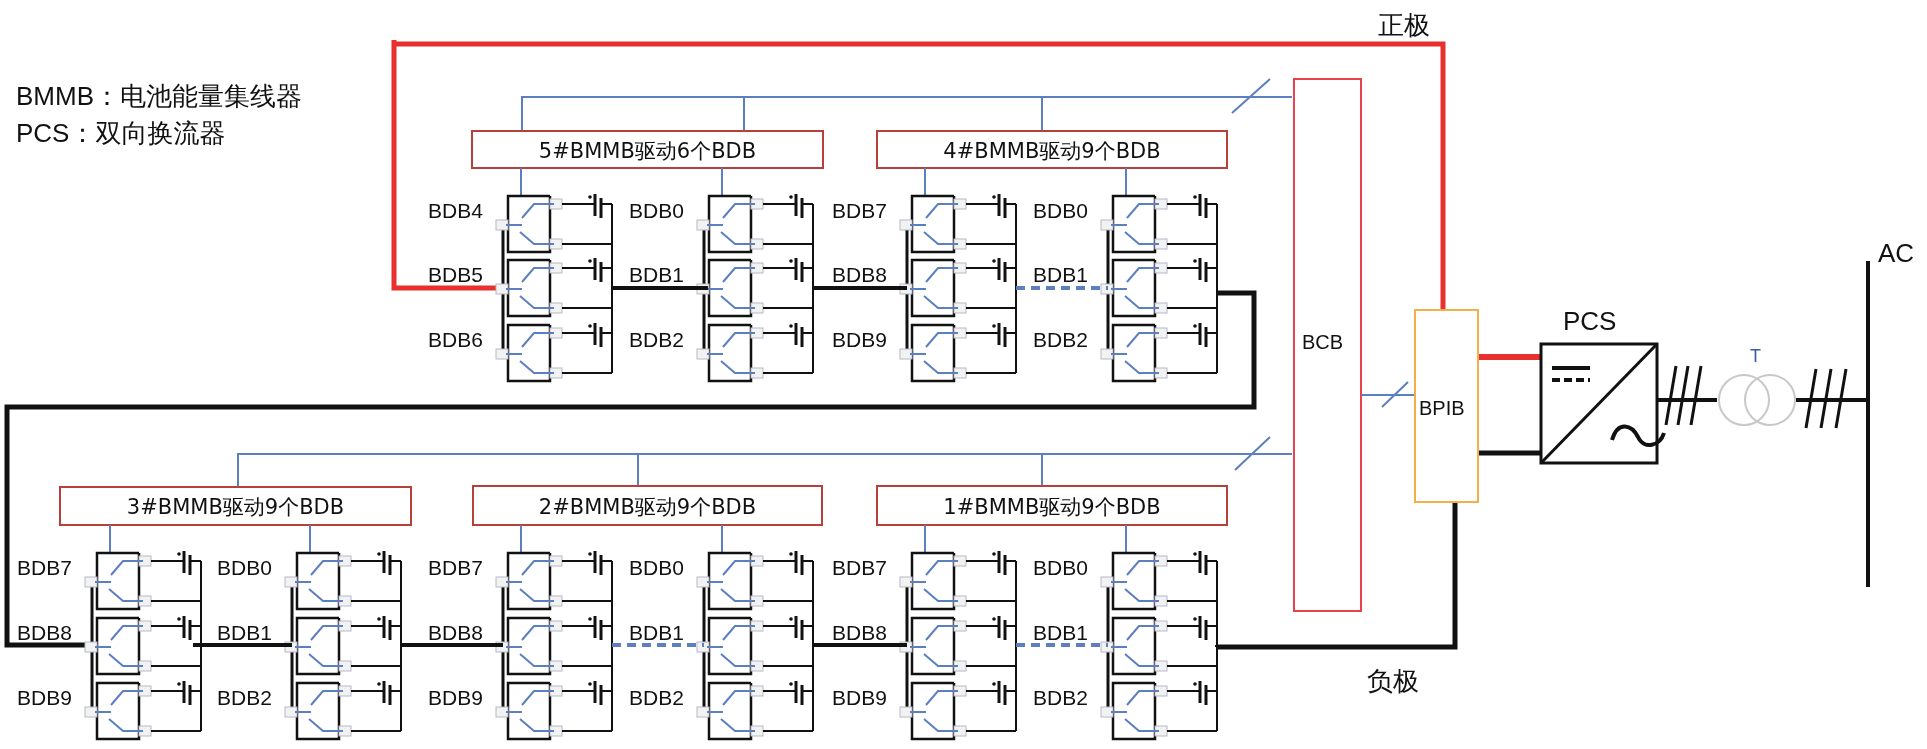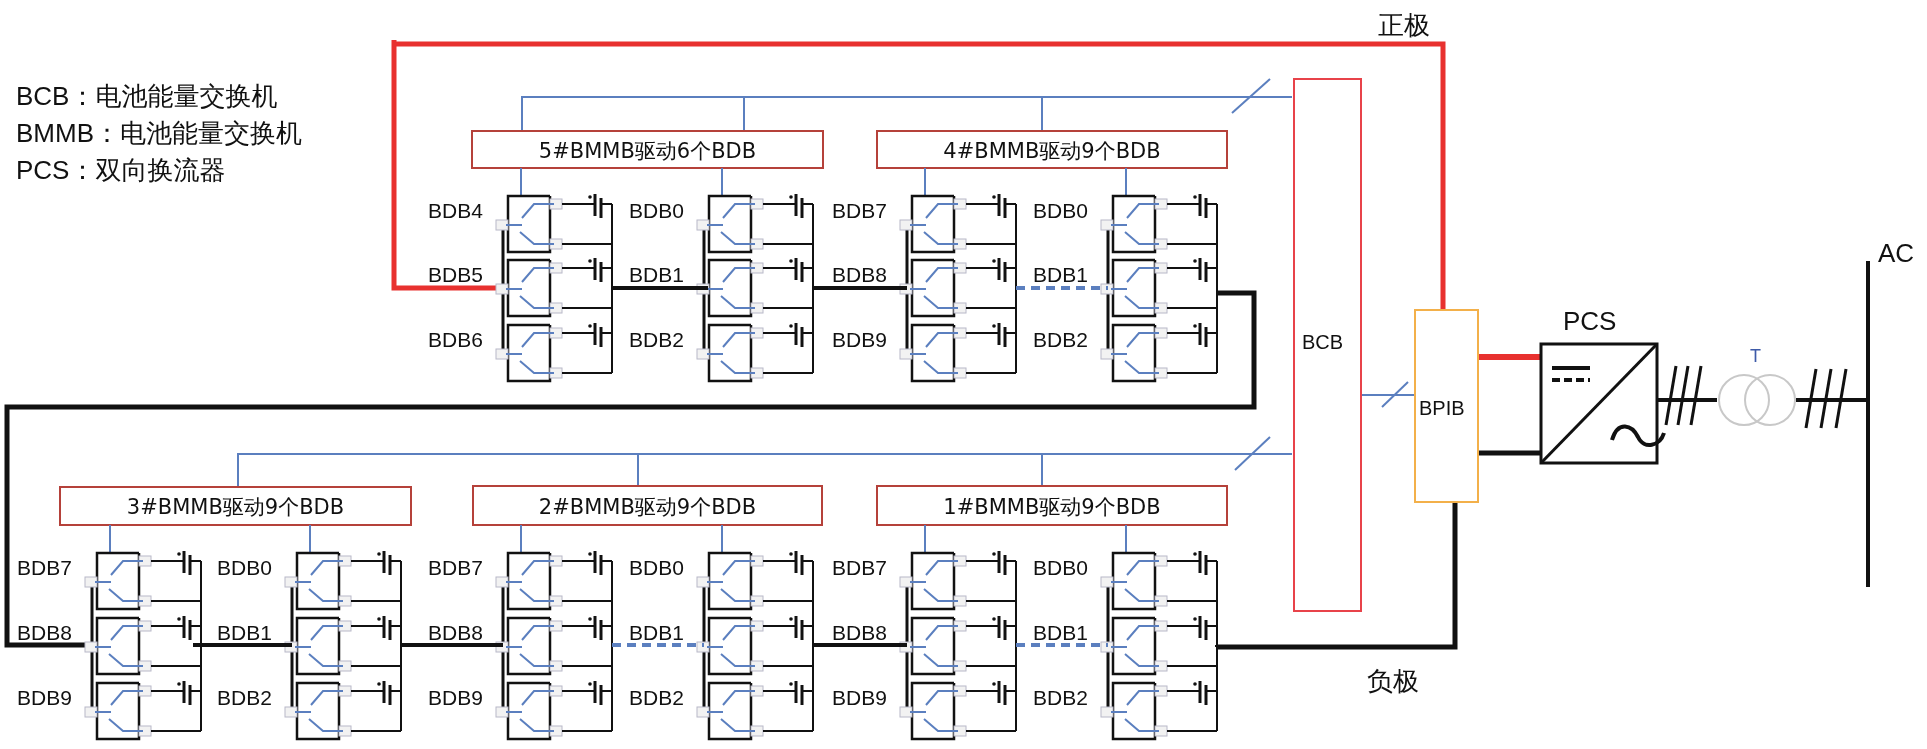--- a/index.html
+++ b/index.html
@@ -8,22 +8,21 @@
   #diagram { position: absolute; left: 0; top: 0; }
   .legend { position: absolute; left: 16px; top: 78px; font-size: 26px; line-height: 37px; color: #111; }
   .legend div { white-space: nowrap; }
   .txt { font-family: "Liberation Sans", "DejaVu Sans", sans-serif; fill: #111; }
   .cjk { font-family: "DejaVu Sans", sans-serif; }
 </style>
 </head>
 <body>
 
 <div class="legend">
-  <div><span>BCB：</span><span class="cjk">电池能量交换机</span></div>
-  <div><span>BMMB：</span><span class="cjk">电池能量交换机</span></div>
+  <div><span>BMMB：</span><span class="cjk">电池能量集线器</span></div>
   <div><span>PCS：</span><span class="cjk">双向换流器</span></div>
 </div>
 
 <svg id="diagram" width="1927" height="749" viewBox="0 0 1927 749" xmlns="http://www.w3.org/2000/svg">
 
   <polyline points="498,288 394,288 394,40 394,44 1443,44 1443,310" fill="none" stroke="#e8312f" stroke-width="5"></polyline>
   <text class="txt cjk" x="1378" y="34" font-size="26">正极</text>
 
   <line x1="1478" y1="357" x2="1541" y2="357" stroke="#e8312f" stroke-width="6"></line>
 

